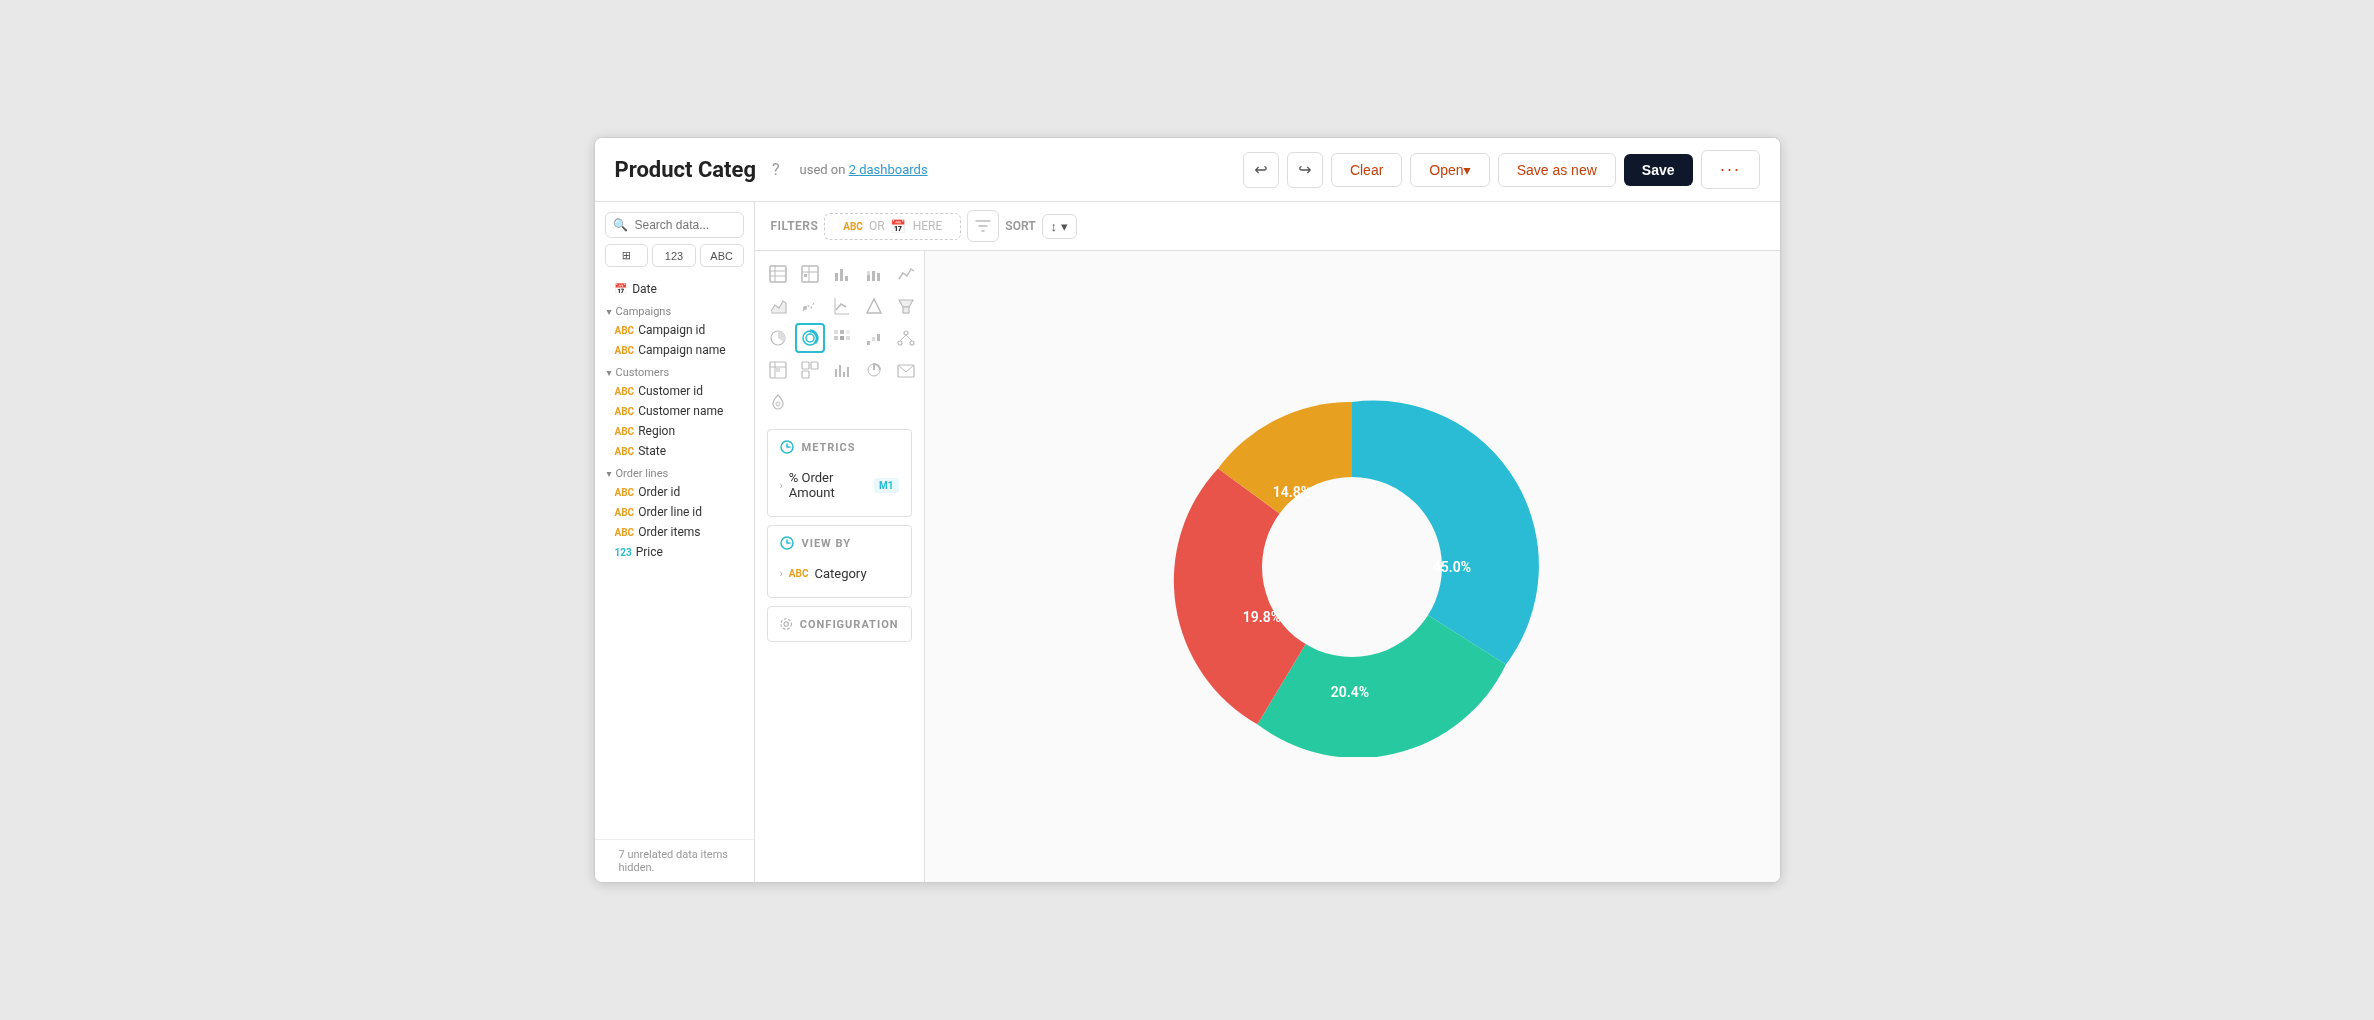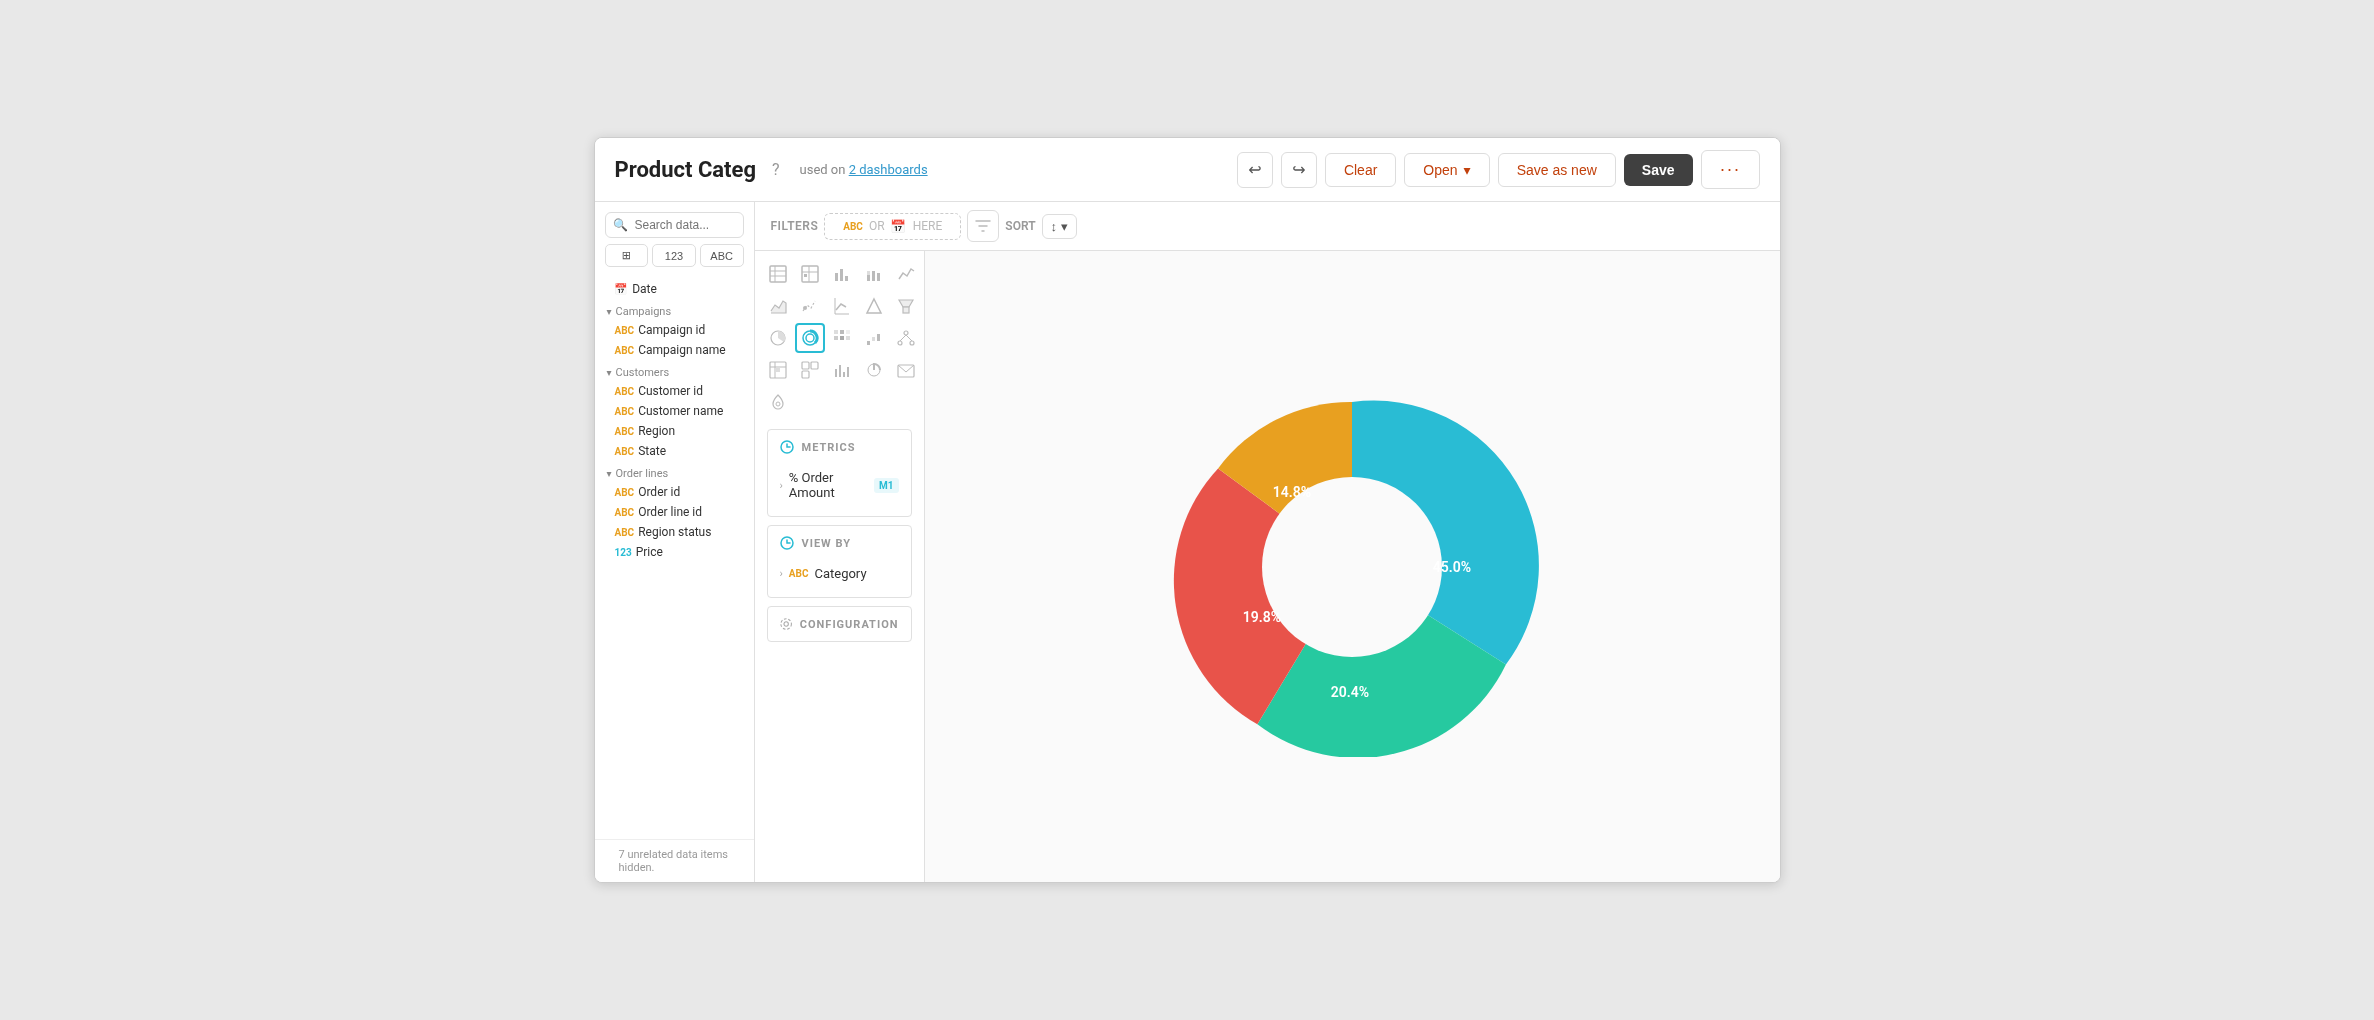--- a/index.html
+++ b/index.html
@@ -74,27 +74,26 @@
       font-size: 14px;
       cursor: pointer;
       border: 1px solid #ddd;
       background: #fff;
       color: #c2410c;
       font-weight: 500;
     }
     .btn-open {
       display: flex;
       align-items: center;
-      gap: 6px;
     }
     .btn-save-new {
       border: 1px solid #ddd;
     }
     .btn-save {
-      background: #404040;
+      background: #0f172a;
       color: #fff;
       border: none;
       font-weight: 600;
     }
     .btn-more {
       border: 1px solid #ddd;
       font-size: 18px;
       letter-spacing: 1px;
     }
     
@@ -442,21 +441,21 @@
         <div class="sidebar-item">
           <span class="tag-abc">ABC</span>
           <span>Order id</span>
         </div>
         <div class="sidebar-item">
           <span class="tag-abc">ABC</span>
           <span>Order line id</span>
         </div>
         <div class="sidebar-item">
           <span class="tag-abc">ABC</span>
-          <span>Region status</span>
+          <span>Order items</span>
         </div>
         <div class="sidebar-item">
           <span class="tag-123">123</span>
           <span>Price</span>
         </div>
       </div>
       <div class="sidebar-footer">7 unrelated data items hidden.</div>
     </div>
 
     <div class="chart-panel">

